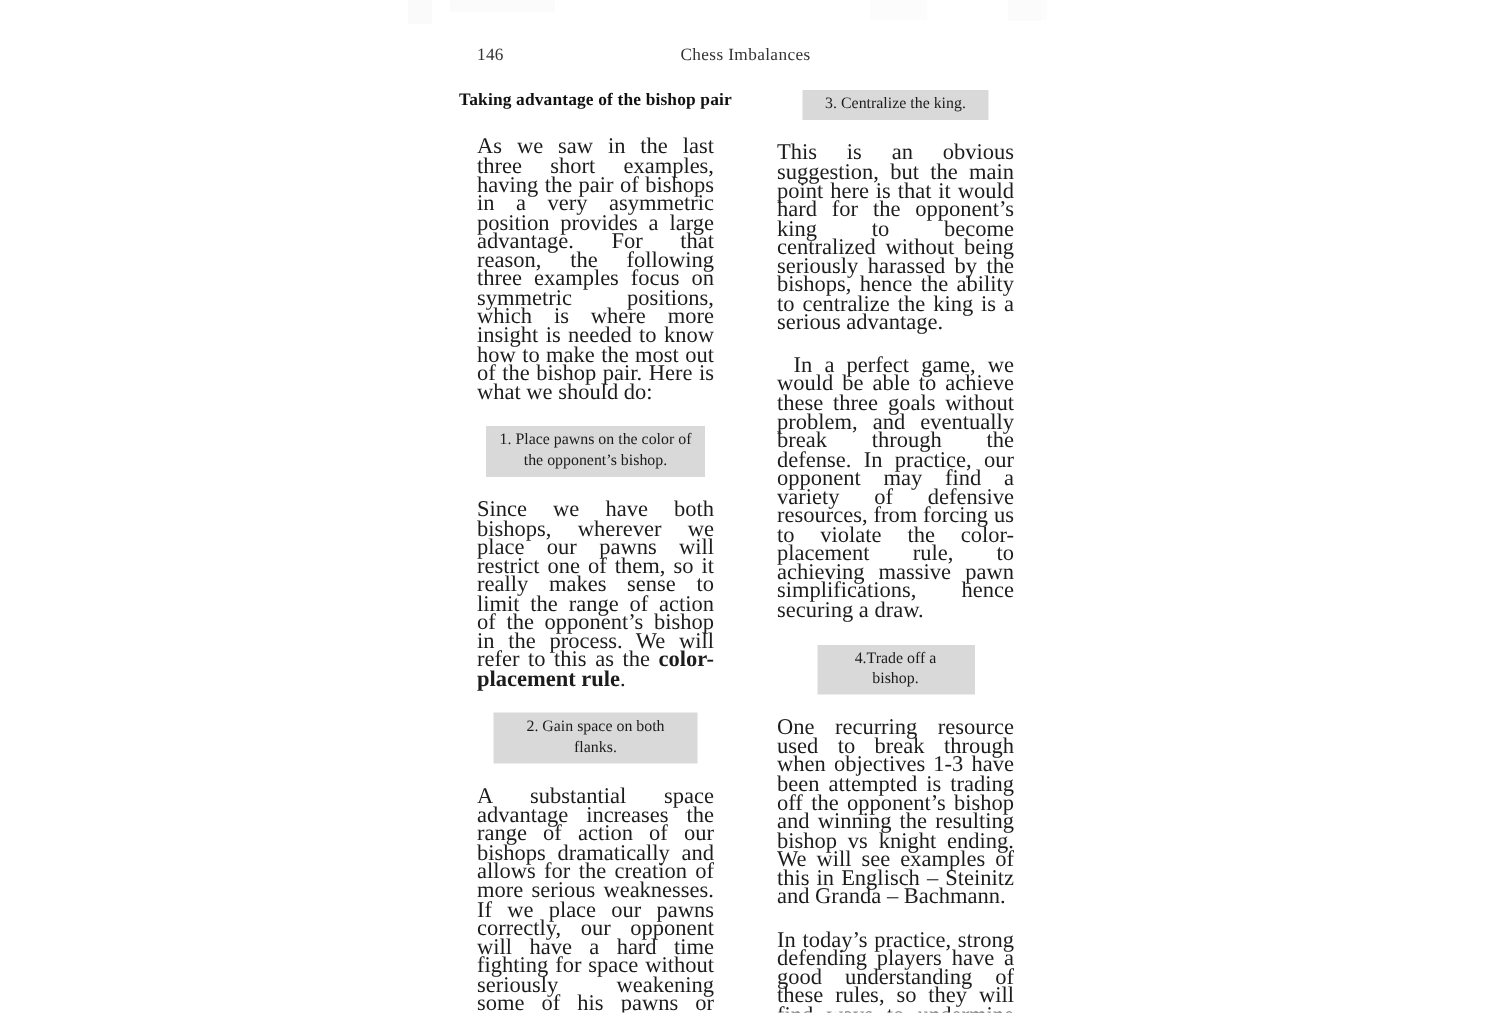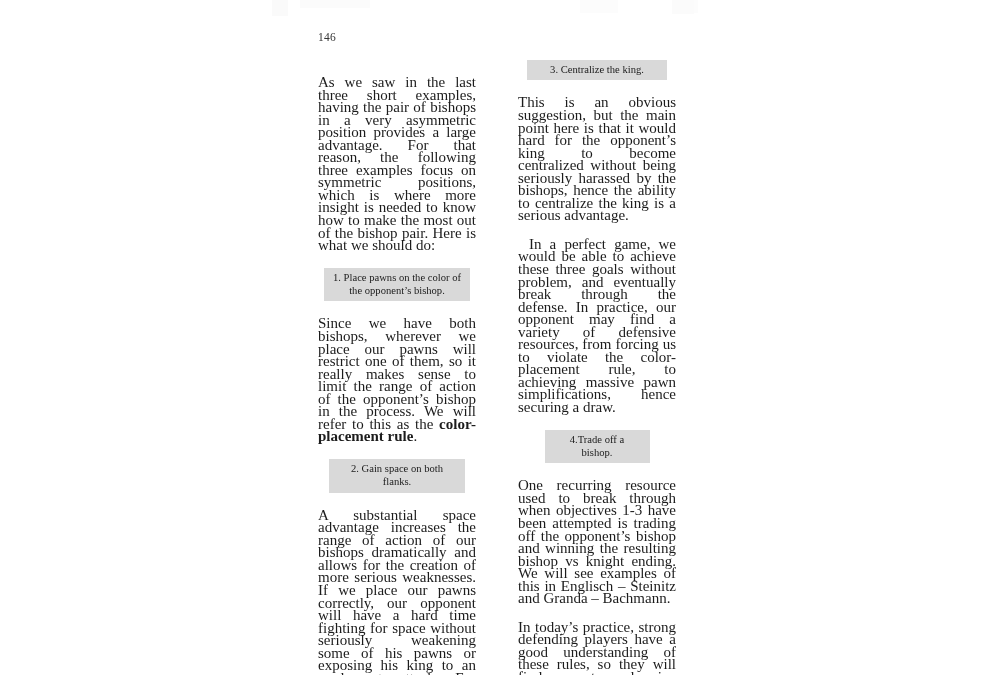--- a/index.html
+++ b/index.html
@@ -107,43 +107,45 @@
     color: #1b1b1b;
     font-size: 10.6px;
     line-height: 13.4px;
     text-align: center;
     padding: 3px 9px 4px 9px;
     box-sizing: border-box;
     margin: 10px auto 11px auto;
   }
   .objective-box.w1 { width: 146px; }
   .objective-box.w2 { width: 136px; }
-  .objective-box.w3 { width: 140px; }
+  .objective-box.w3 { width: 124px; }
   .objective-box.w4 { width: 105px; }
 
   
   #col-right .objective-box.first { margin-top: 0; }
 </style>
 </head>
 <body>
 
 <div id="page-sheet">
 
   <div class="scan-artifact art-a"></div>
   <div class="scan-artifact art-b"></div>
   <div class="scan-artifact art-c"></div>
   <div class="scan-artifact art-d"></div>
   <div class="scan-artifact art-e"></div>
 
   <div id="running-head">
     <span id="folio">146</span>
+    <span id="head-title">Chess Imbalances</span>
   </div>
 
   <div class="column" id="col-left">
 
+    <h2 class="section-heading">Taking advantage of the bishop pair</h2>
 
     <p class="body">As we saw in the last three short examples, having the pair of bishops in a very asymmetric position provides a large advantage. For that reason, the following three examples focus on symmetric positions, which is where more insight is needed to know how to make the most out of the bishop pair. Here is what we should do:</p>
 
     <div class="objective-box w1">1. Place pawns on the color of the opponent’s bishop.</div>
 
     <p class="body"><span>Since we have both bishops, wherever we place our pawns will restrict one of them, so it really makes sense to limit the range of action of the opponent’s bishop in the process. We will refer to this as the </span><span class="bold">color-placement rule</span><span>.</span></p>
 
     <div class="objective-box w2">2. Gain space on both flanks.</div>
 
     <p class="body">A substantial space advantage increases the range of action of our bishops dramatically and allows for the creation of more serious weaknesses. If we place our pawns correctly, our opponent will have a hard time fighting for space without seriously weakening some of his pawns or exposing his king to an unpleasant attack. For example, if our opponent has a dark-squared bishop, we should place pawns on dark squares, say, by playing f2-f4. If our opponent wants to fight for space, he may play ...f7-f5, but then the f5-pawn might become a weakness, as the bishop cannot protect it.</p>

